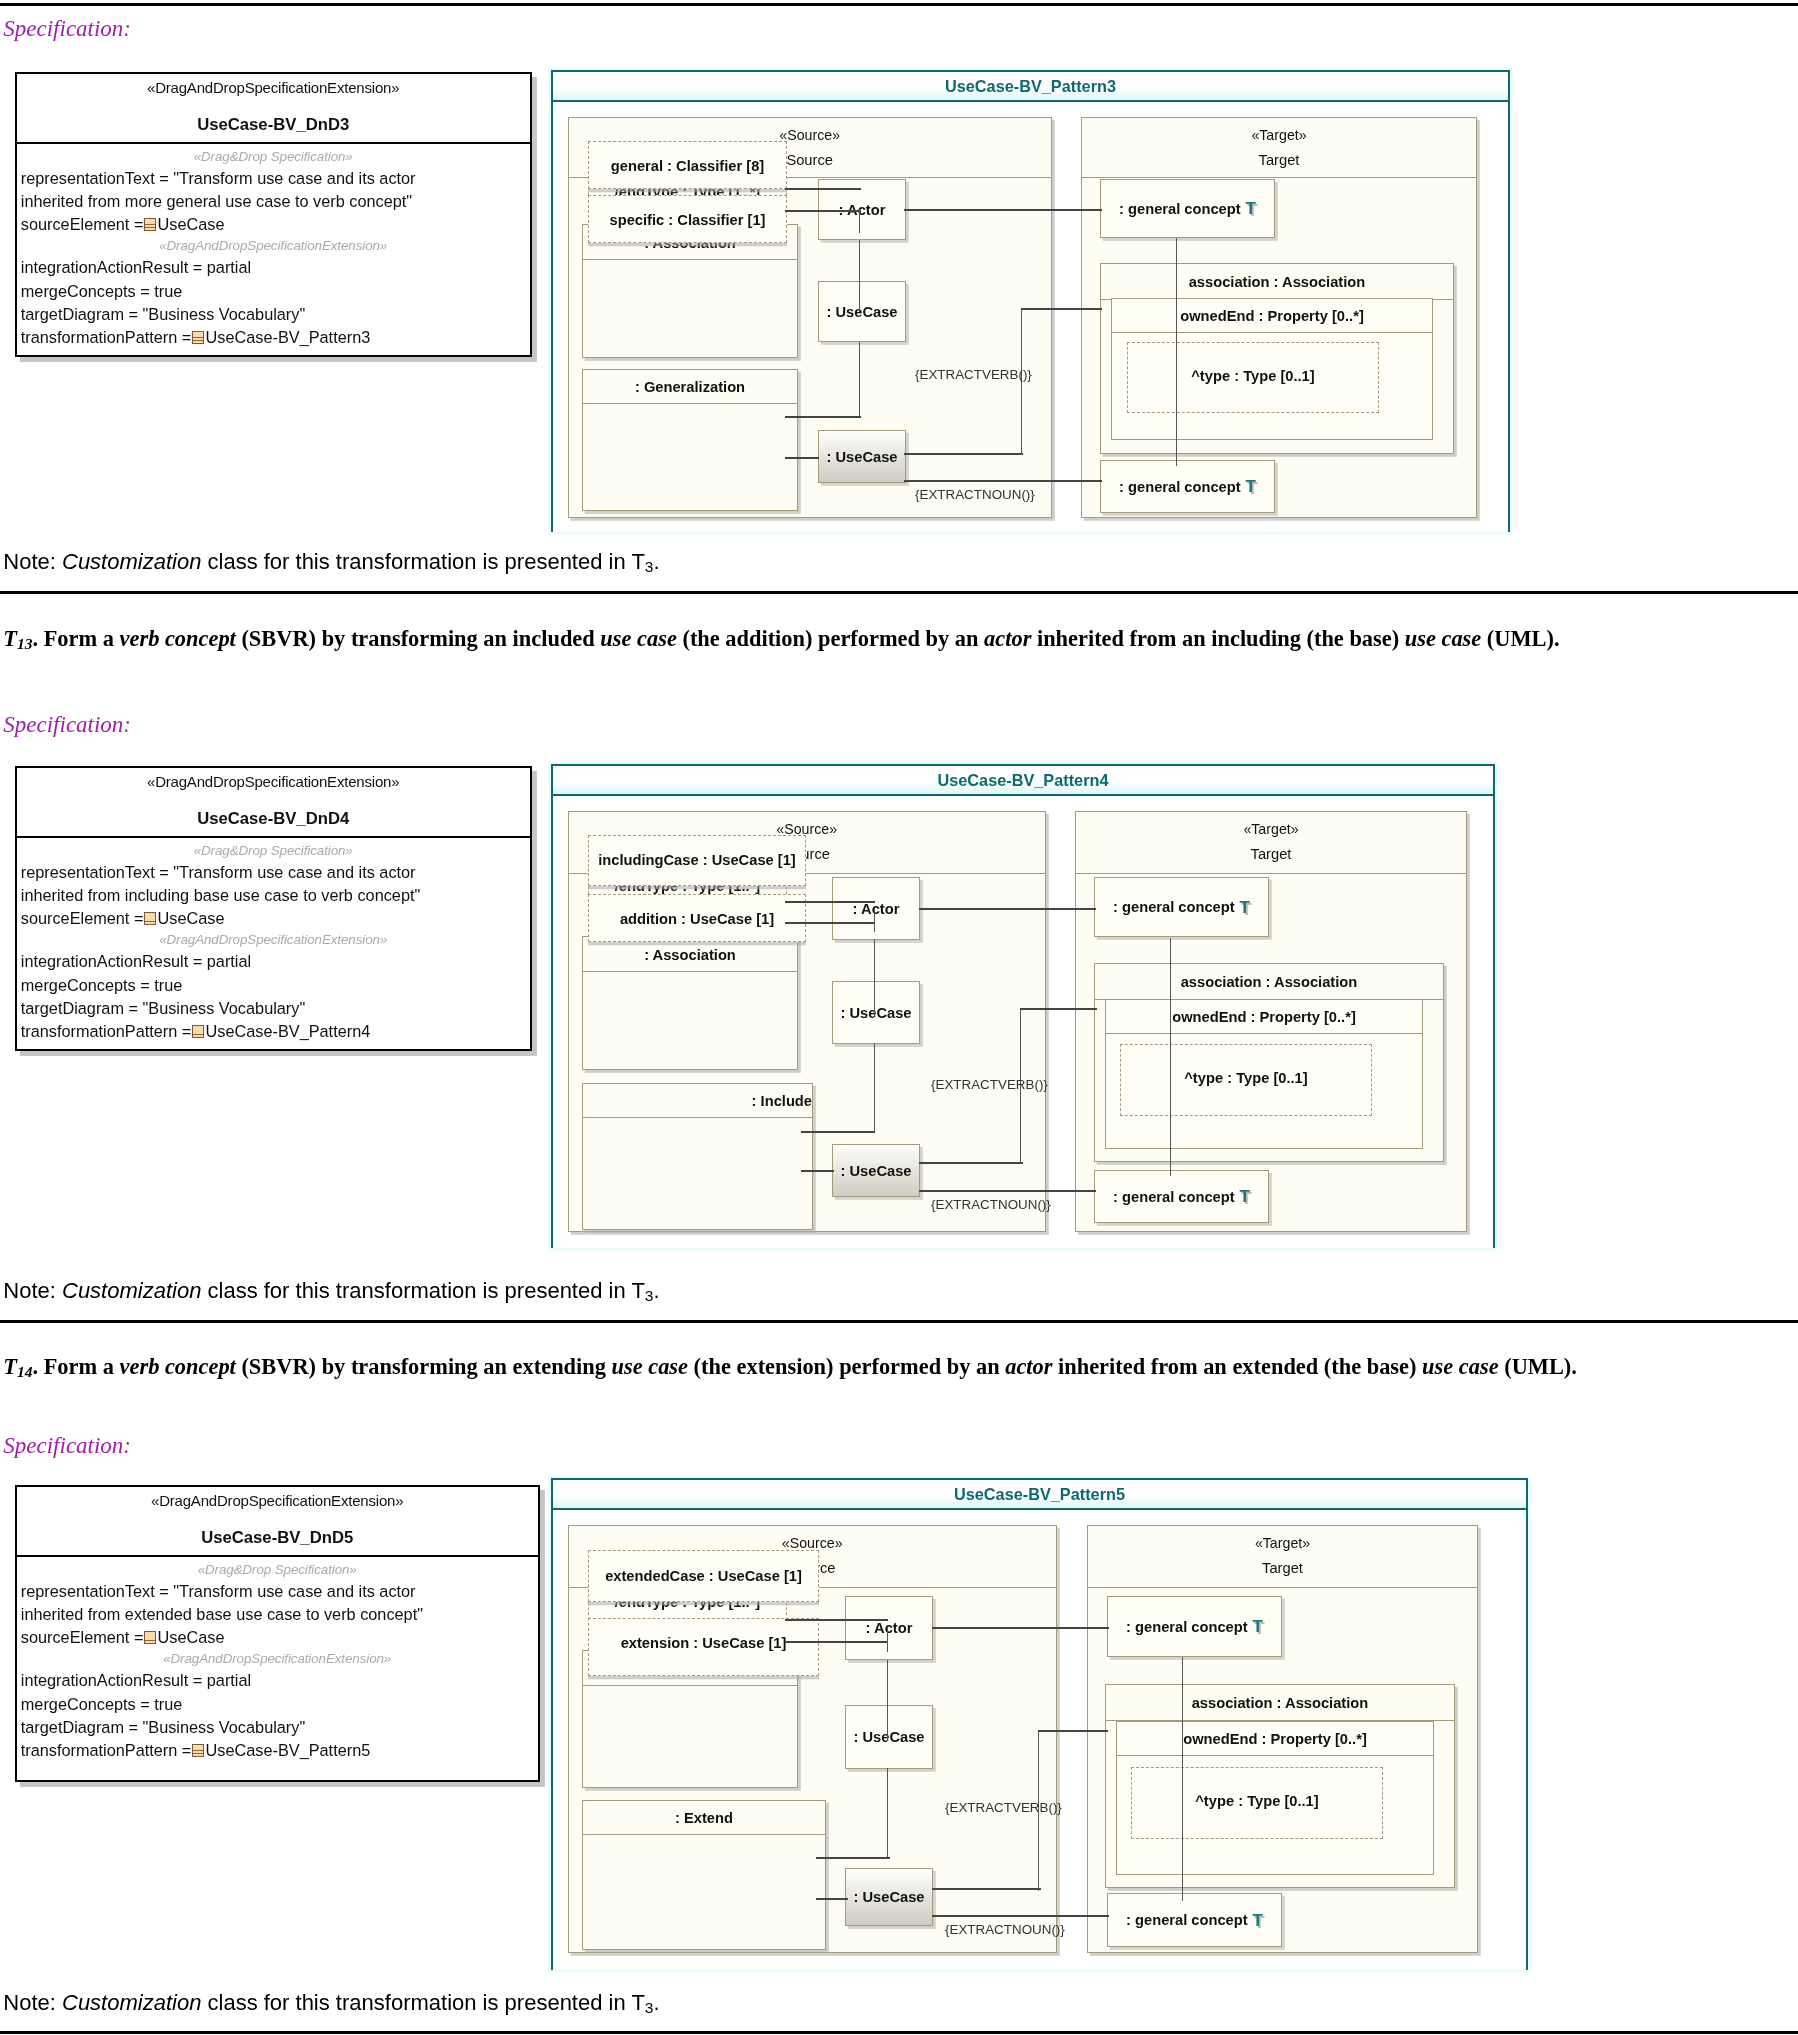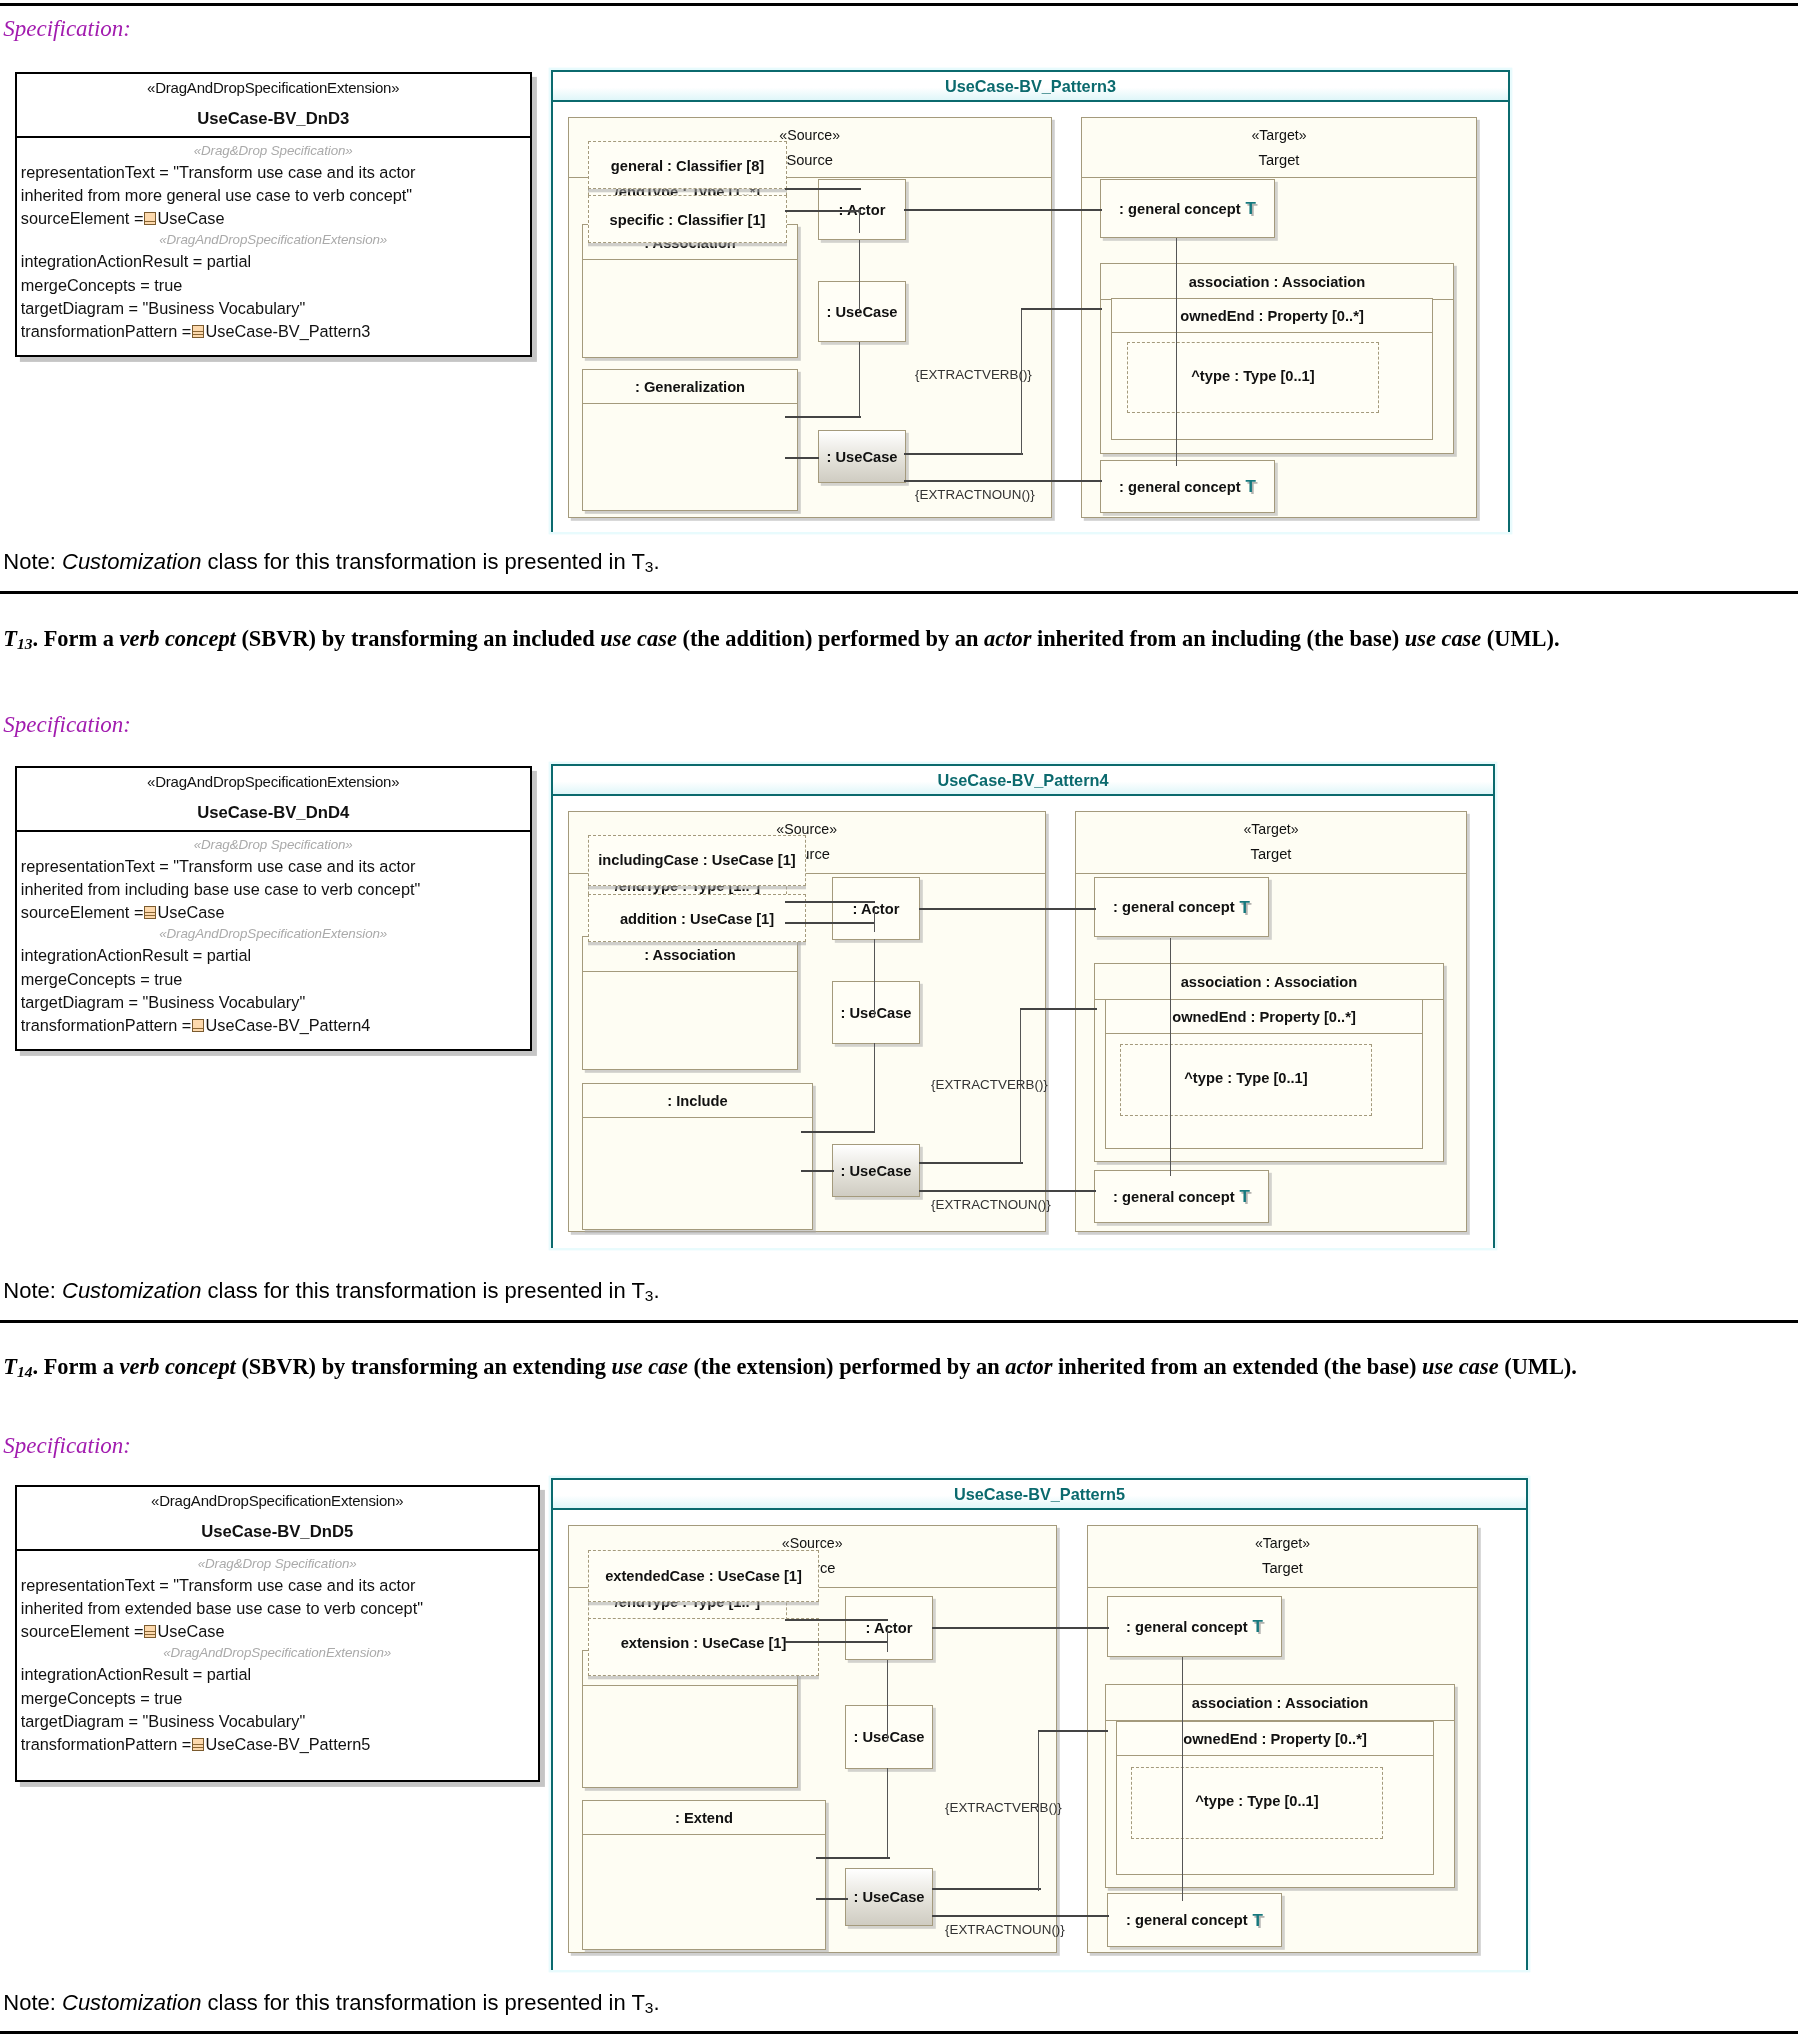--- a/index.html
+++ b/index.html
@@ -35,21 +35,21 @@
     box-sizing:border-box;box-shadow:4.9px 4.9px 0 0 rgba(150,150,150,.55);
     font-family:"Liberation Sans",sans-serif;
   }
   .specbox .hdr{
     border-bottom:2px solid #000;text-align:center;padding:4.1px 2.4px 5.7px 2.4px;
   }
   .specbox .stereo{
     font-size:15px;color:#111;letter-spacing:-0.2px;line-height:1.35;
   }
   .specbox .cname{
-    font-size:16.7px;font-weight:bold;color:#111;line-height:1.4;margin-top:9px;
+    font-size:16.7px;font-weight:bold;color:#111;line-height:1.4;margin-top:15px;
   }
   .specbox .body{padding:2.4px 4.1px 7.3px 4.1px;}
   .specbox .gstereo{
     font-size:13.4px;font-style:italic;color:#aaa;text-align:center;
     letter-spacing:-0.1px;line-height:1.5;
   }
   .specbox .attr{
     font-size:16.3px;color:#111;line-height:1.42;white-space:nowrap;
     display:flex;align-items:center;
   }
@@ -313,21 +313,21 @@
 
       <div class="ubox" style="left:29px;top:140px;width:216px;height:134px;">
         <div class="ttl" style="top:9.8px;">: Association</div>
         <div class="sep" style="top:34px;"></div>
       </div>
       <div class="dbox" style="left:35px;top:61px;width:199px;height:57px;">
         <div class="ttl" style="top:19.5px;">/endType : Type [1..*]</div>
       </div>
 
       <div class="ubox" style="left:29px;top:287px;width:231px;height:147px;">
-        <div class="ttl" style="top:9px;">: Include</div>
+        <div class="ttl" style="top:9px;text-align:right;">: Include</div>
         <div class="sep" style="top:33px;"></div>
       </div>
       <div class="dbox" style="left:35px;top:39px;width:218px;height:51px;">
         <div class="ttl" style="top:16.3px;">includingCase : UseCase [1]</div>
       </div>
       <div class="dbox" style="left:35px;top:98px;width:218px;height:48px;">
         <div class="ttl" style="top:15.5px;">addition : UseCase [1]</div>
       </div>
 
       <div class="node" style="left:279px;top:81px;width:88px;height:63px;">

